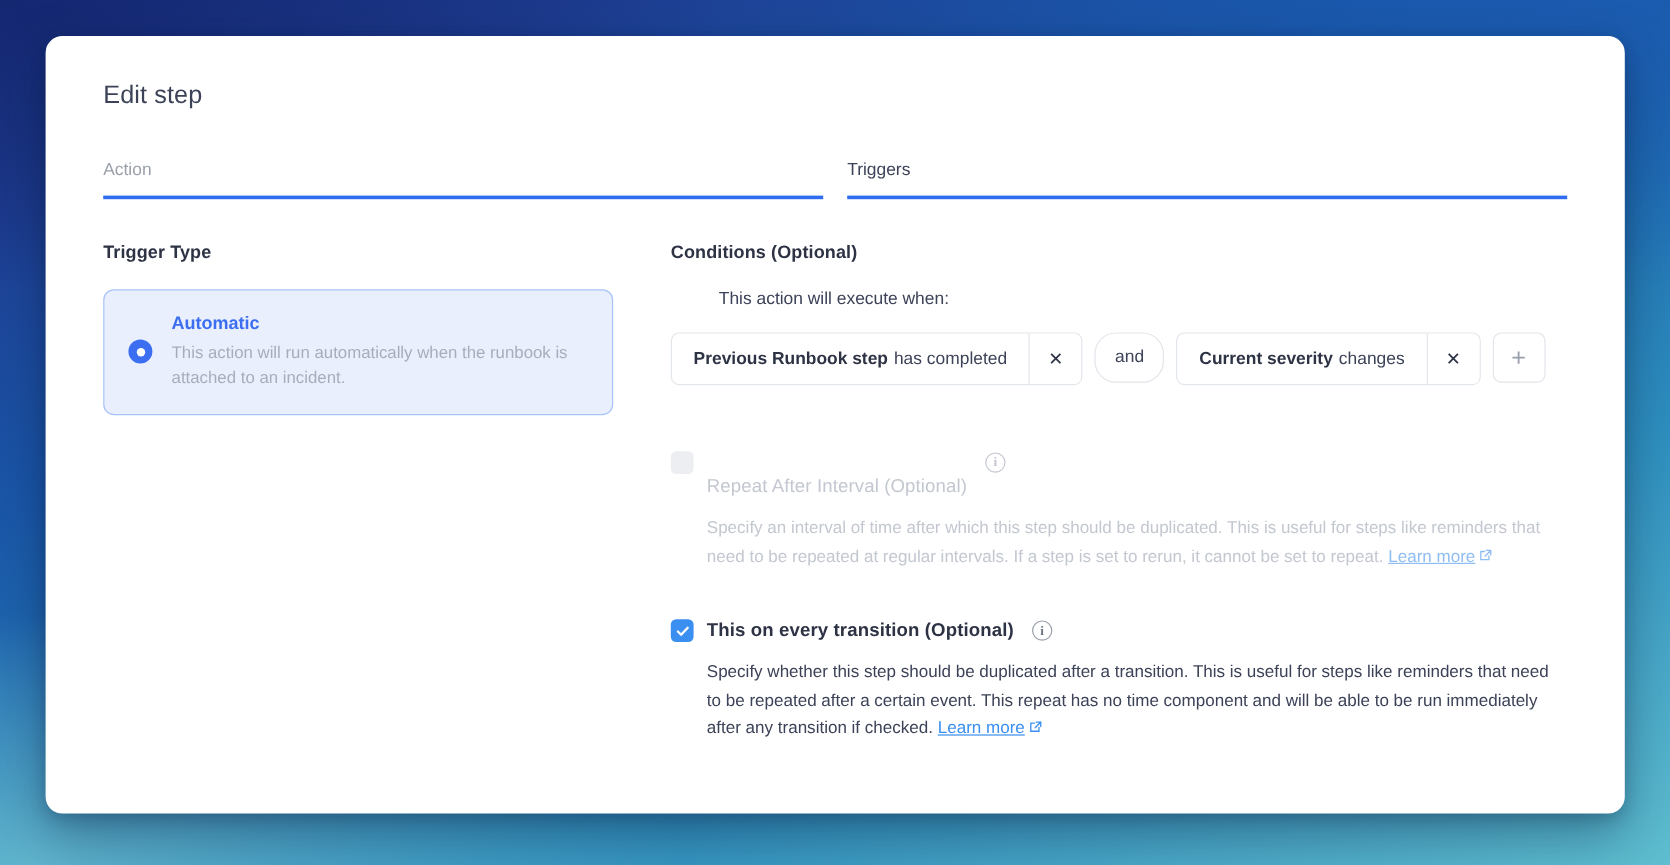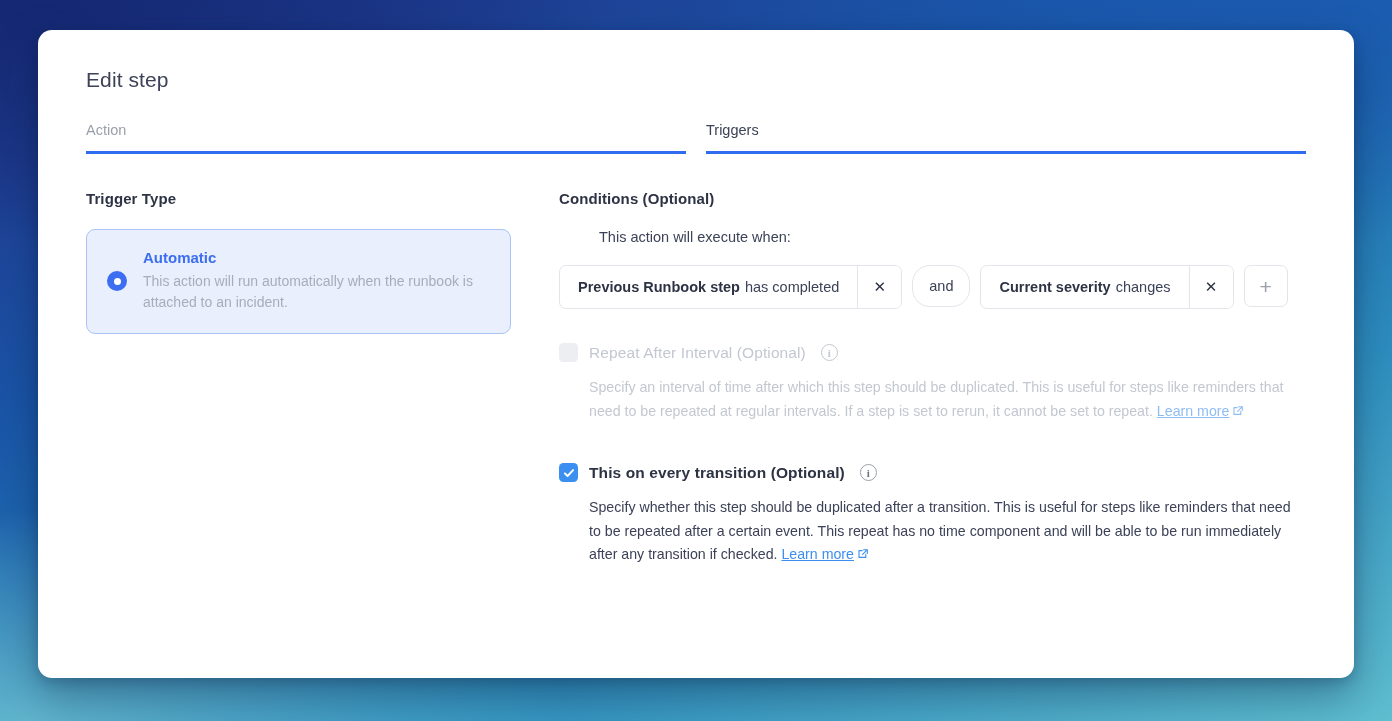--- a/index.html
+++ b/index.html
@@ -53,21 +53,21 @@
     padding: 38px 48px 0 48px;
     overflow: hidden;
   }
 
   
   .card-title {
     font-size: 21px;
     font-weight: 400;
     color: #3c4257;
     letter-spacing: .1px;
-    margin-bottom: 30px;
+    margin-bottom: 42px;
   }
 
   
   .tabs {
     display: flex;
     gap: 20px;
     margin-bottom: 36px;
   }
   .tab {
     flex: 1 1 0;
@@ -246,21 +246,21 @@
     width: 12px; height: 12px;
     display: block;
   }
 
   .opt-label {
     font-size: 15.5px;
     font-weight: 700;
     color: #2d3344;
     letter-spacing: .1px;
   }
-  .opt-block.disabled .opt-label { color: #c3c7d0; font-weight: 400; }
+  .opt-block.disabled .opt-label { color: #c3c7d0; font-weight: 400; margin-top: 42px; }
   .info-icon {
     width: 17px; height: 17px;
     flex: 0 0 17px;
     border-radius: 50%;
     border: 1.4px solid #9aa0ab;
     color: #6b7280;
     font-size: 11px;
     font-weight: 700;
     display: flex;
     align-items: center;

